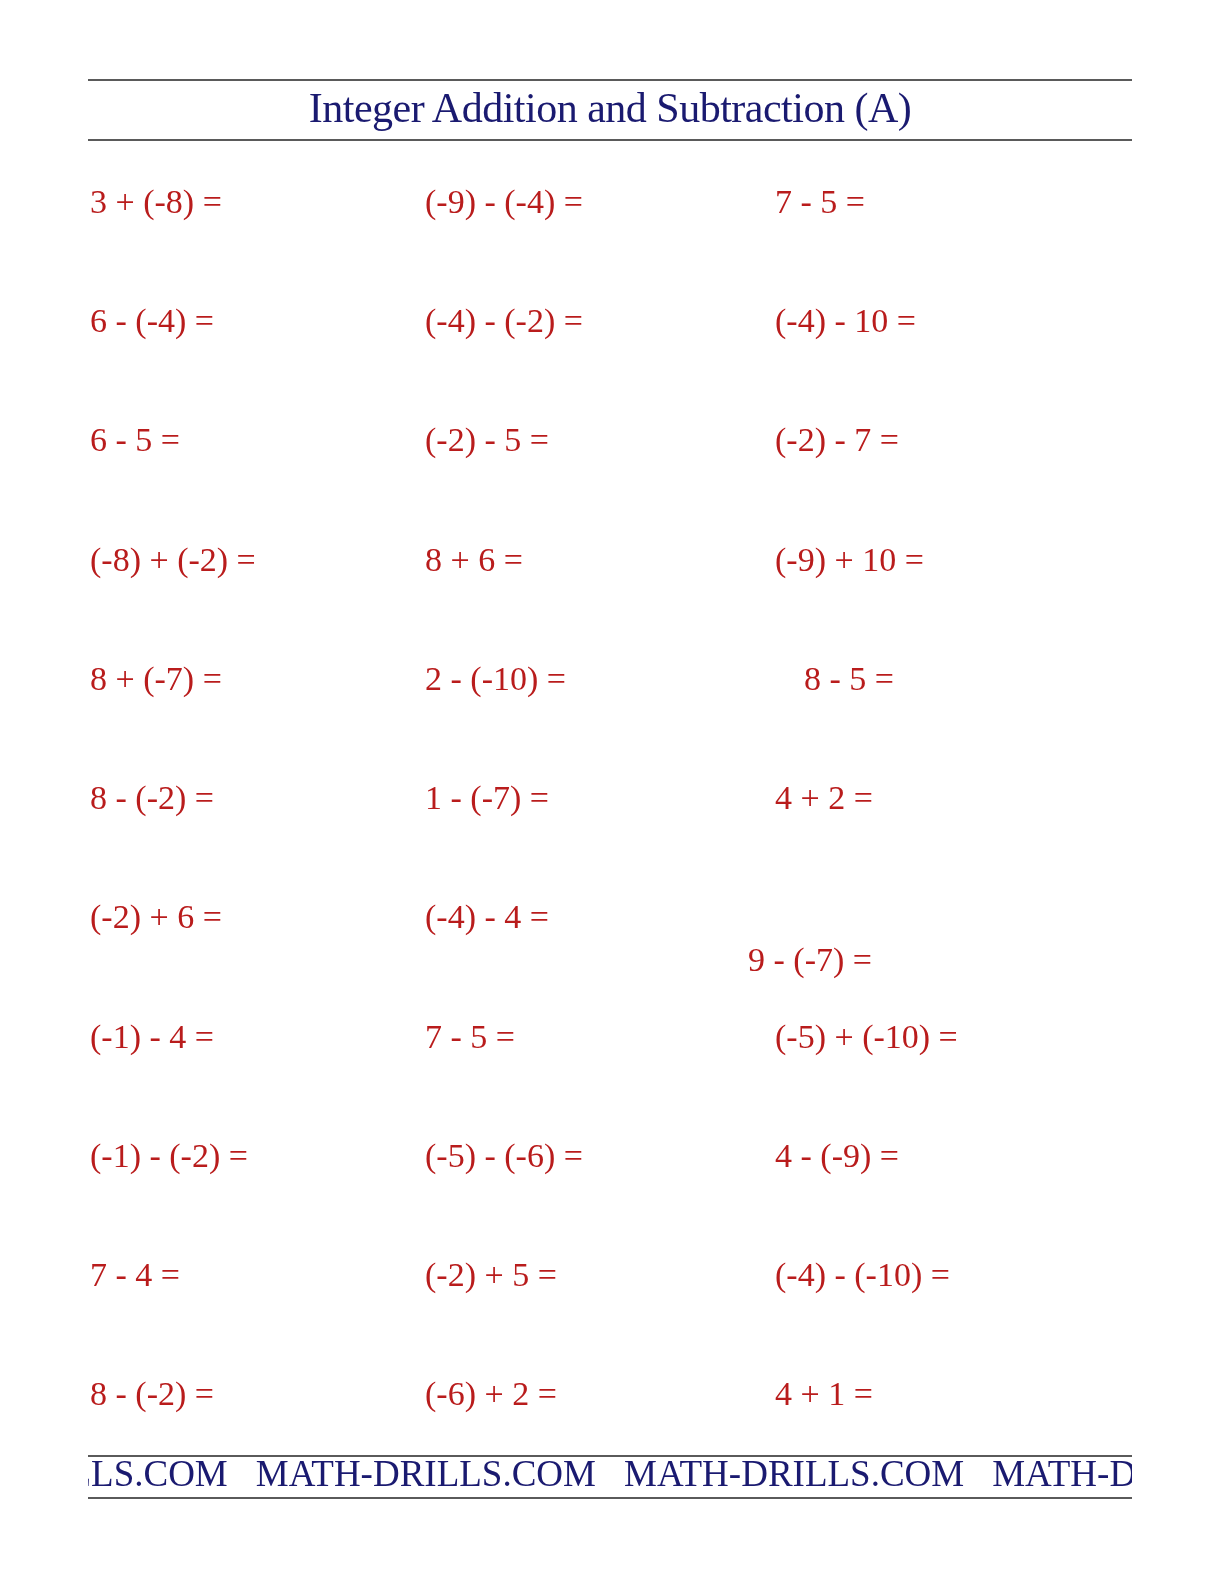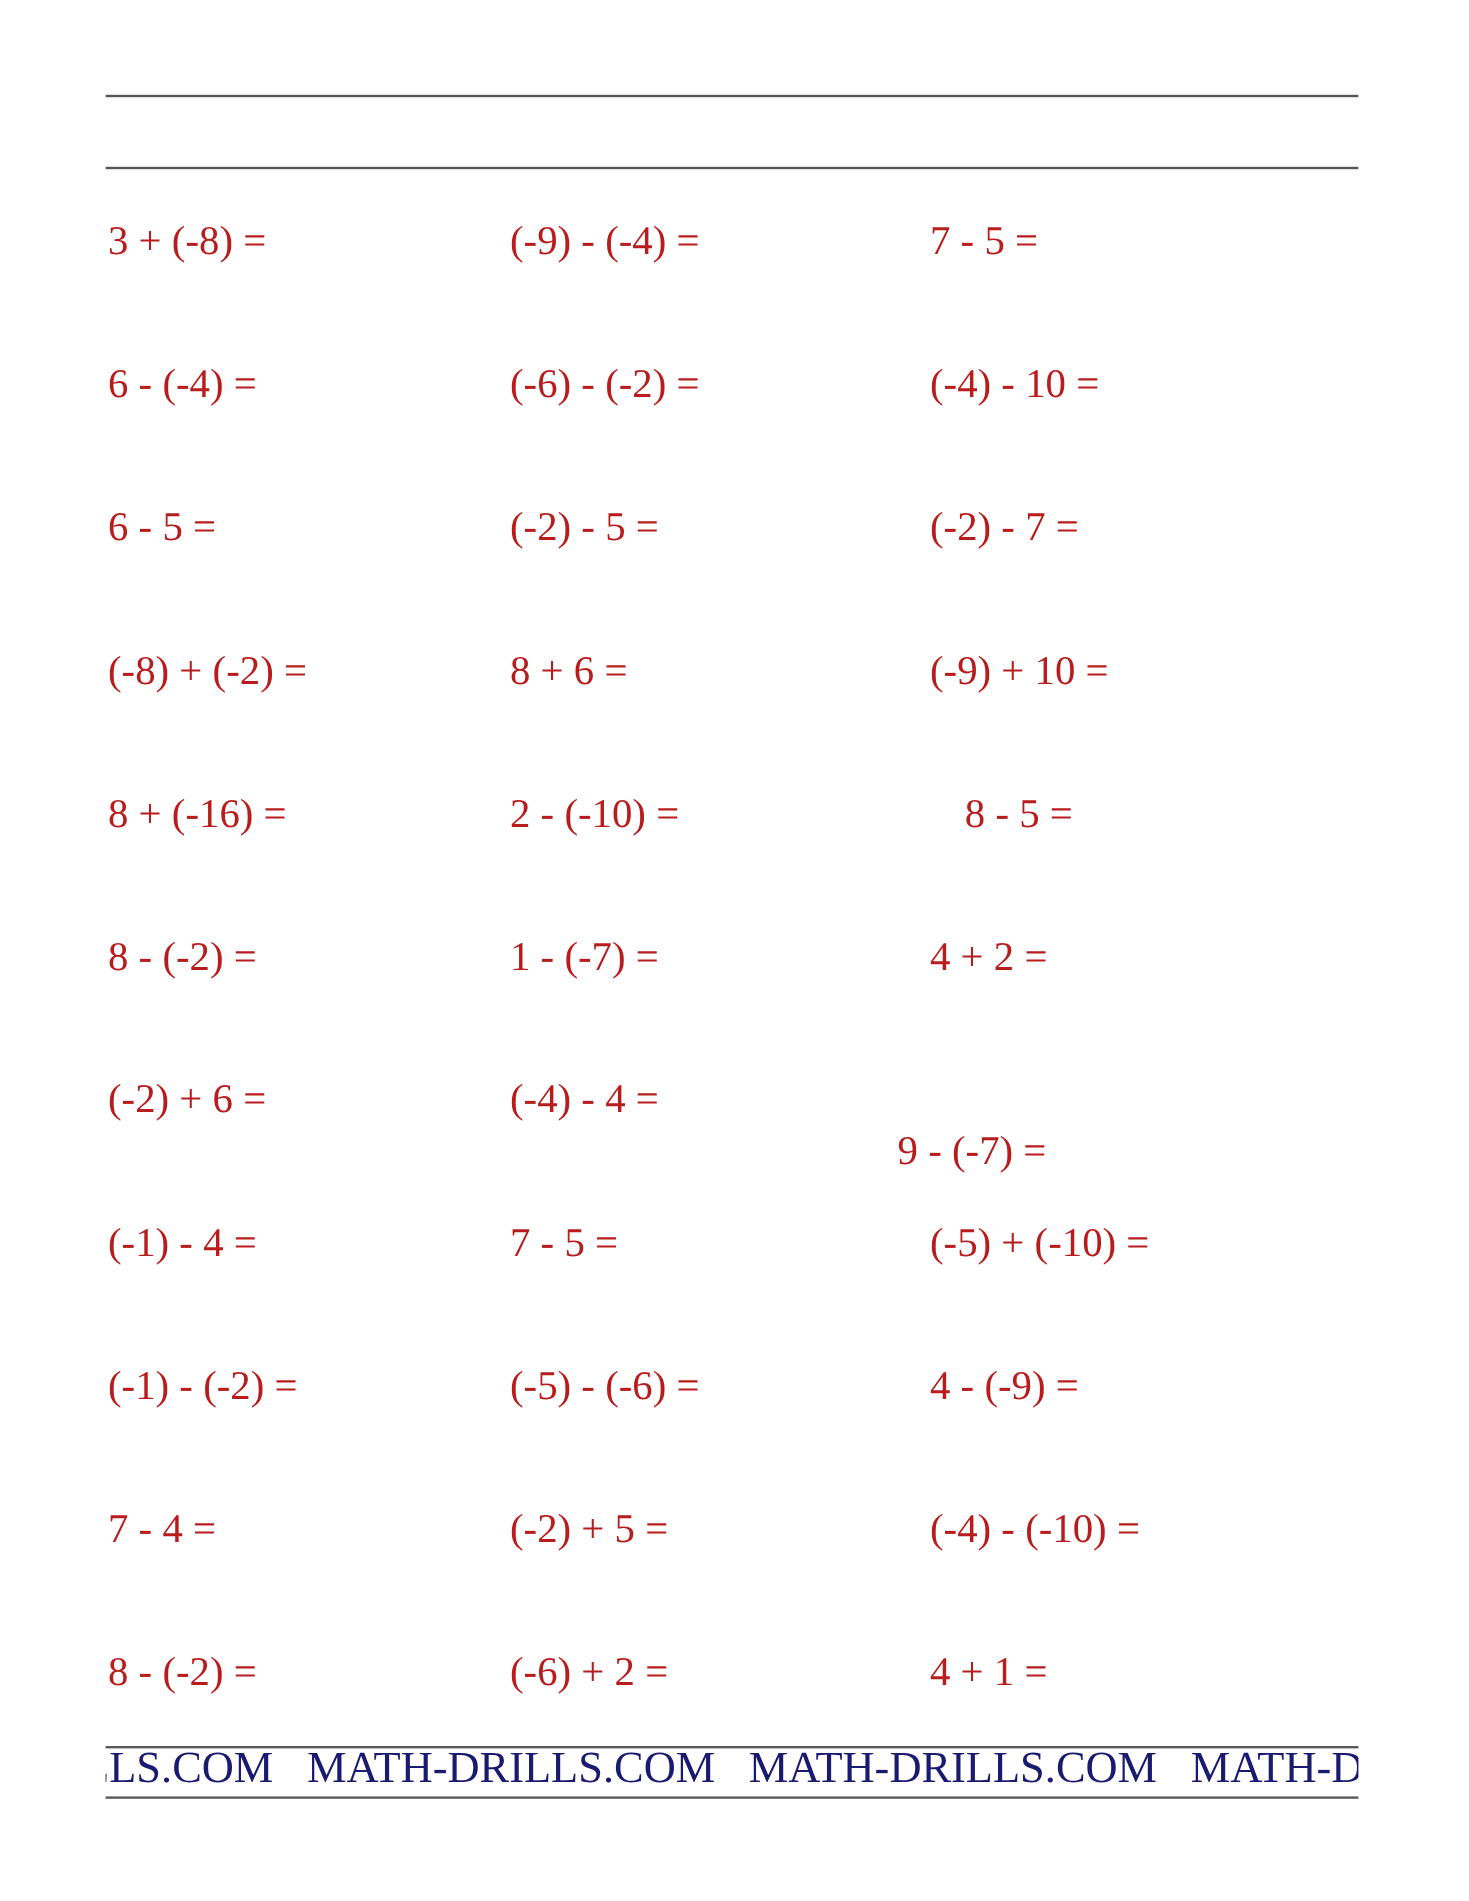--- a/index.html
+++ b/index.html
@@ -73,37 +73,38 @@
     white-space: nowrap;
   }
 </style>
 </head>
 <body>
 
 <div class="page">
 
   <div class="rule rule-header-top"></div>
 
+  <h1 class="title" style="margin:0; font-weight:normal;">Integer Addition and Subtraction (A)</h1>
 
   <div class="rule rule-header-bottom"></div>
 
   <main id="problems">
       <div class="problem" style="left: 90px; top: 182px;">3 + (-8) =</div>
       <div class="problem" style="left: 425px; top: 182px;">(-9) - (-4) =</div>
       <div class="problem" style="left: 775px; top: 182px;">7 - 5 =</div>
       <div class="problem" style="left: 90px; top: 301px;">6 - (-4) =</div>
-      <div class="problem" style="left: 425px; top: 301px;">(-6) - (-2) =</div>
+      <div class="problem" style="left: 425px; top: 301px;">(-4) - (-2) =</div>
       <div class="problem" style="left: 775px; top: 301px;">(-4) - 10 =</div>
       <div class="problem" style="left: 90px; top: 420px;">6 - 5 =</div>
       <div class="problem" style="left: 425px; top: 420px;">(-2) - 5 =</div>
       <div class="problem" style="left: 775px; top: 420px;">(-2) - 7 =</div>
       <div class="problem" style="left: 90px; top: 540px;">(-8) + (-2) =</div>
       <div class="problem" style="left: 425px; top: 540px;">8 + 6 =</div>
       <div class="problem" style="left: 775px; top: 540px;">(-9) + 10 =</div>
-      <div class="problem" style="left: 90px; top: 659px;">8 + (-16) =</div>
+      <div class="problem" style="left: 90px; top: 659px;">8 + (-7) =</div>
       <div class="problem" style="left: 425px; top: 659px;">2 - (-10) =</div>
       <div class="problem" style="left: 775px; top: 659px; margin-left: 29px;">8 - 5 =</div>
       <div class="problem" style="left: 90px; top: 778px;">8 - (-2) =</div>
       <div class="problem" style="left: 425px; top: 778px;">1 - (-7) =</div>
       <div class="problem" style="left: 775px; top: 778px;">4 + 2 =</div>
       <div class="problem" style="left: 90px; top: 897px;">(-2) + 6 =</div>
       <div class="problem" style="left: 425px; top: 897px;">(-4) - 4 =</div>
       <div class="problem" style="left: 748px; top: 897px; margin-top: 43px;">9 - (-7) =</div>
       <div class="problem" style="left: 90px; top: 1017px;">(-1) - 4 =</div>
       <div class="problem" style="left: 425px; top: 1017px;">7 - 5 =</div>

